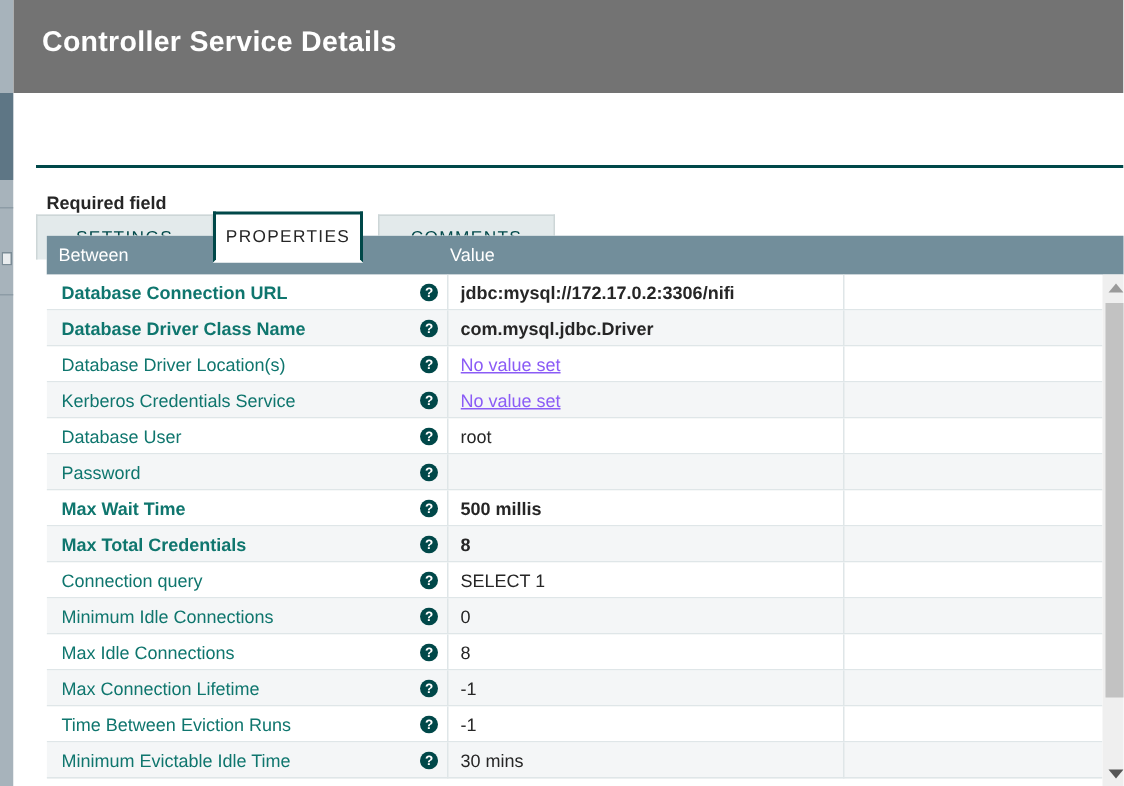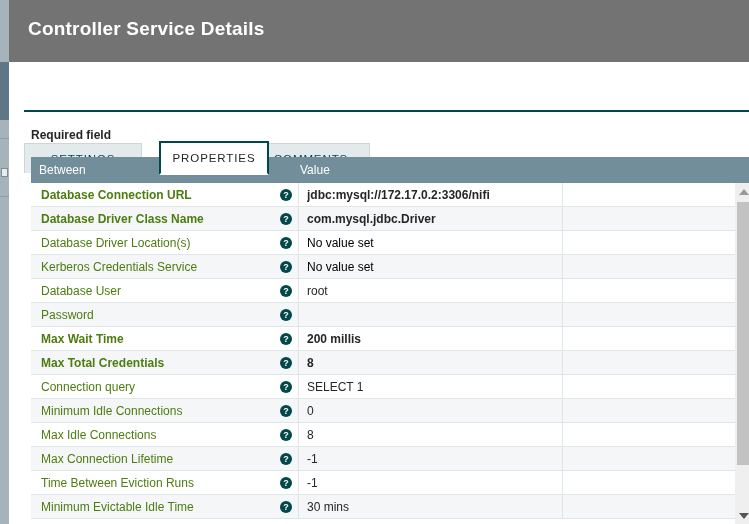--- a/index.html
+++ b/index.html
@@ -116,21 +116,21 @@
   .tab.active {
     background: #ffffff;
     border: 2px solid #004849;
     border-bottom: 2px solid #ffffff;
     color: #262626;
     z-index: 4;
     top: 79px;
     height: 34px;
   }
   #tab-settings  { left: 15px;  width: 118px; }
-  #tab-props     { left: 150px; width: 110px; }
+  #tab-props     { left: 133px; width: 100px; }
   #tab-comments  { left: 243px; width: 118px; }
 
   
   .required-note {
     position: absolute;
     left: 22px;
     top: 128px;
     font-size: 12px;
     font-weight: bold;
     color: #262626;
@@ -180,21 +180,21 @@
   }
   .trow.alt { background: #f4f6f7; }
 
   .cell-prop {
     position: absolute;
     left: 10px;
     top: 0;
     height: 21px;
     line-height: 24px;
     font-size: 12px;
-    color: #4d7c0f;
+    color: #0f766e;
     white-space: nowrap;
   }
   .trow.required .cell-prop { font-weight: bold; }
 
   .help-icon {
     position: absolute;
     left: 249px;
     top: 6px;
     width: 12px;
     height: 12px;
@@ -219,22 +219,23 @@
     height: 24px;
     line-height: 24px;
     font-size: 12px;
     color: #262626;
     white-space: nowrap;
     overflow: hidden;
     max-width: 250px;
   }
   .trow.required .cell-value { font-weight: bold; }
   .cell-value.placeholder {
-    color: #000000;
+    color: #8b5cf6;
     font-weight: normal !important;
+    text-decoration: underline;
   }
 
   
   .scrollbar {
     position: absolute;
     left: 704px;
     top: 26px;
     width: 17px;
     height: 341px;
     background: #efefef;
@@ -382,21 +383,21 @@
           <div class="trow required">
             <div class="cell-prop">Max Wait Time</div>
             <div class="help-icon">
               <svg width="12" height="12" viewBox="0 0 12 12">
                 <circle cx="6" cy="6" r="6" fill="#004849"></circle>
                 <text x="6" y="9" text-anchor="middle" font-size="9" font-weight="bold" fill="#ffffff" font-family="Liberation Sans, sans-serif">?</text>
               </svg>
             </div>
             <div class="col-div col-div-1"></div>
             <div class="col-div col-div-2"></div>
-            <div class="cell-value">200 millis</div>
+            <div class="cell-value">500 millis</div>
           </div>
           <div class="trow alt required">
             <div class="cell-prop">Max Total Credentials</div>
             <div class="help-icon">
               <svg width="12" height="12" viewBox="0 0 12 12">
                 <circle cx="6" cy="6" r="6" fill="#004849"></circle>
                 <text x="6" y="9" text-anchor="middle" font-size="9" font-weight="bold" fill="#ffffff" font-family="Liberation Sans, sans-serif">?</text>
               </svg>
             </div>
             <div class="col-div col-div-1"></div>

